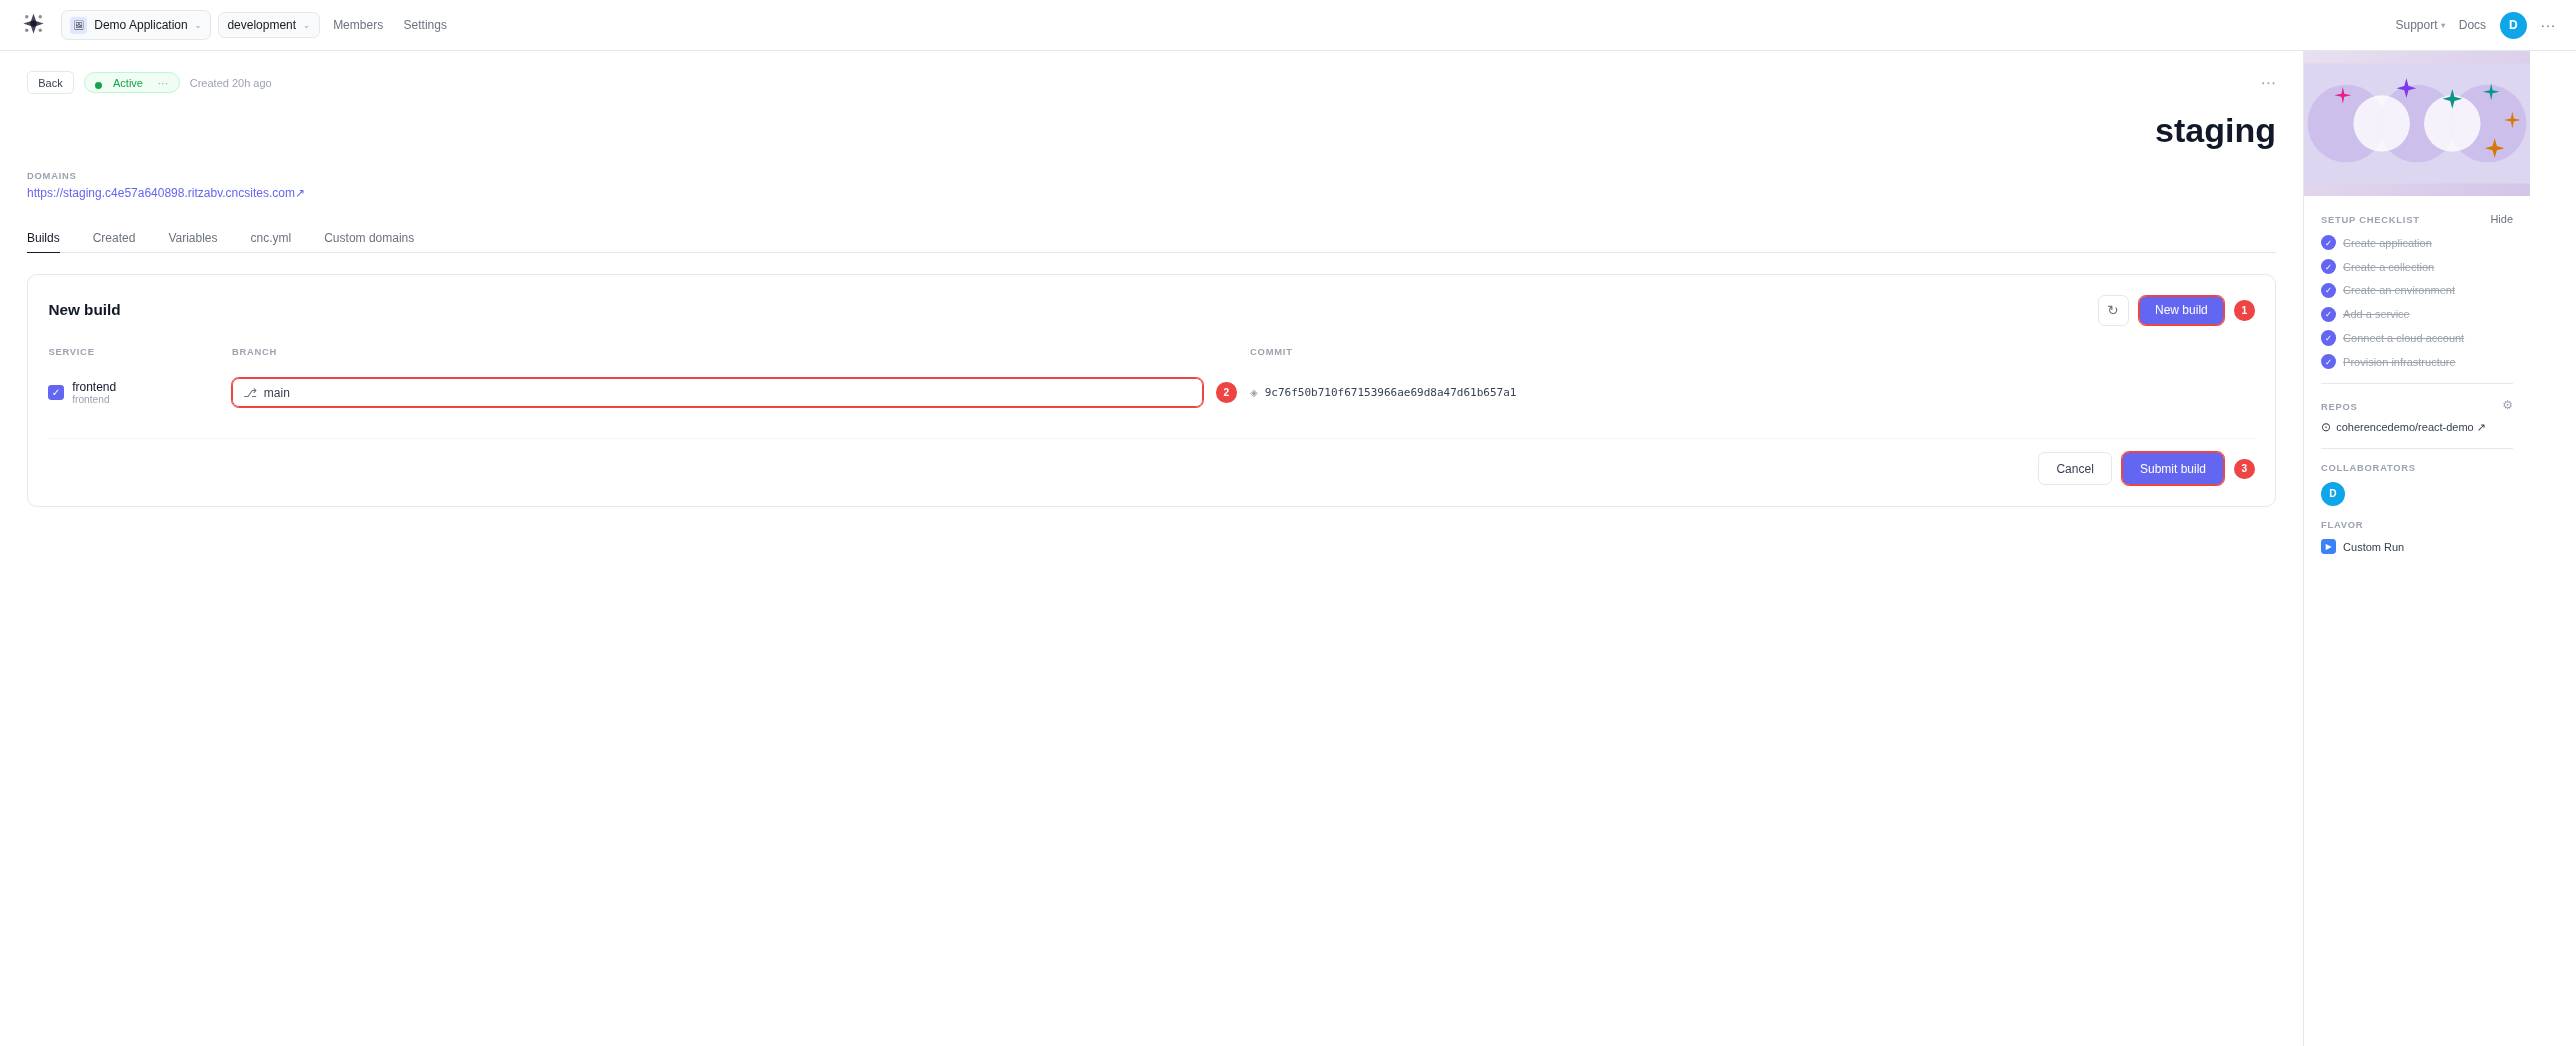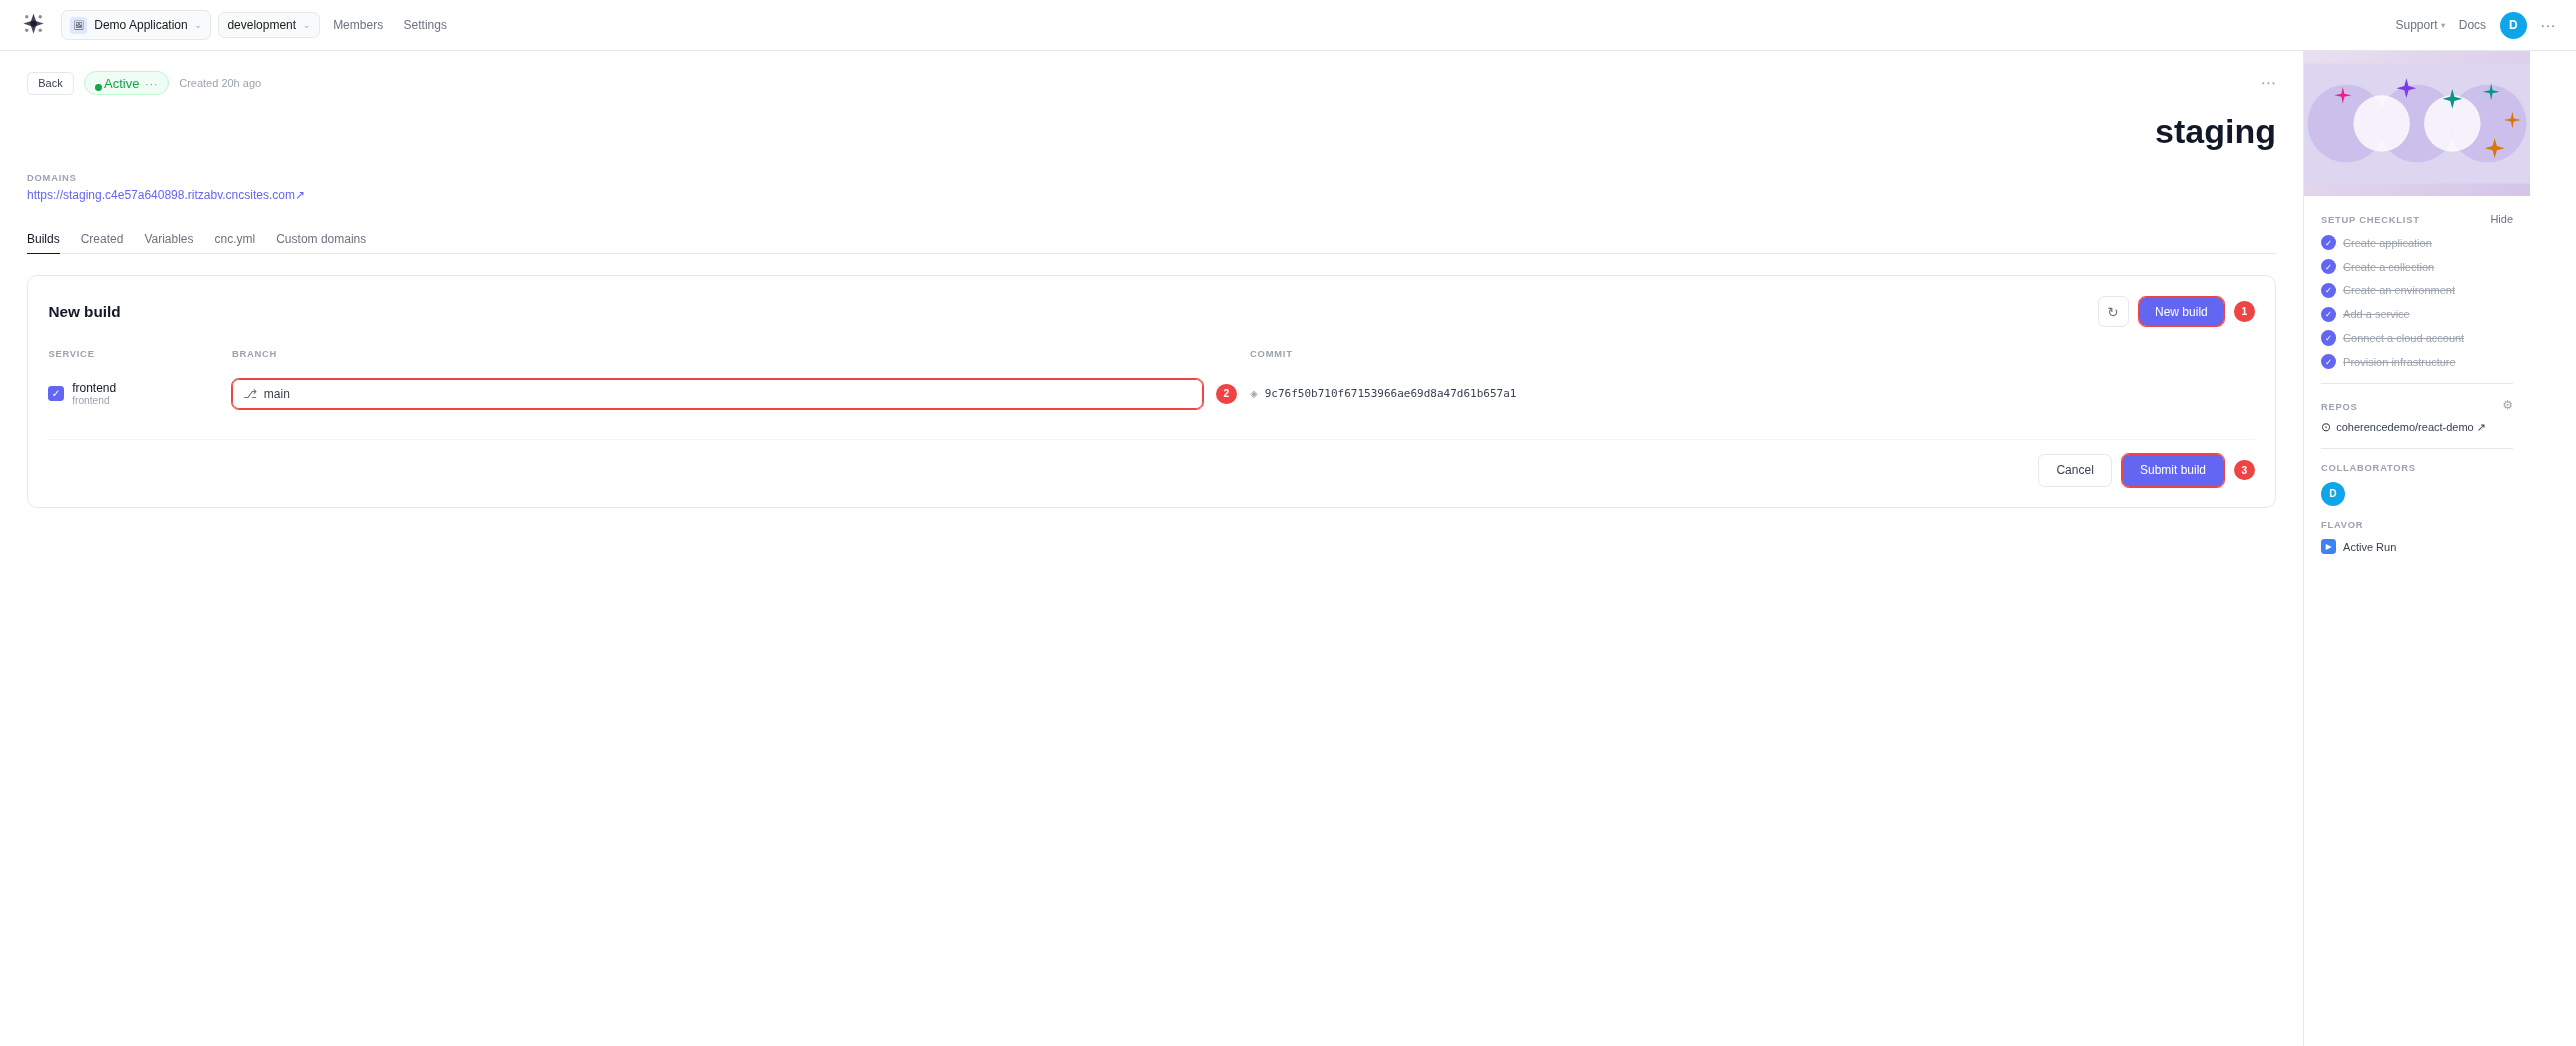--- a/index.html
+++ b/index.html
@@ -23,35 +23,35 @@
 
     
     .main-layout { display: flex; min-height: calc(100vh - 51px); }
     
     
     .content { flex: 1; padding: 20.4px 27px; max-width: calc(100% - 273px); }
     
     
     .top-bar { display: flex; align-items: center; gap: 10.2px; margin-bottom: 17px; }
     .back-btn { background: #fff; border: 0.9px solid #e5e7eb; border-radius: 5.1px; padding: 4.3px 10.2px; cursor: pointer; font-size: 11px; color: #374151; }
-    .status-badge { display: flex; align-items: flex-end; gap: 2px; background: #f0fdf4; border: 0.9px solid #bbf7d0; border-radius: 17px; padding: 3.4px 10.2px; font-size: 13px; color: #16a34a; }
+    .status-badge { display: flex; align-items: flex-end; gap: 11px; background: #f0fdf4; border: 0.9px solid #bbf7d0; border-radius: 17px; padding: 3.4px 10.2px; font-size: 11px; color: #16a34a; }
     .status-dot { width: 6.8px; height: 6.8px; background: #16a34a; border-radius: 50%; }
     .status-dots { color: #9ca3af; margin-left: 3.4px; cursor: pointer; }
     .created-text { color: #9ca3af; font-size: 11px; }
     .more-options { margin-left: auto; color: #9ca3af; cursor: pointer; font-size: 15.3px; }
 
     
     .page-title { font-size: 34px; font-weight: 700; color: #111827; margin-bottom: 20.4px; text-align: right; }
 
     
     .domains-label { font-size: 9.4px; font-weight: 600; color: #9ca3af; letter-spacing: 0.08em; text-transform: uppercase; margin-bottom: 5.1px; }
     .domain-link { color: #6366f1; text-decoration: none; font-size: 12px; display: flex; align-items: center; gap: 3.4px; }
 
     
-    .tabs { display: flex; gap: 21px; border-bottom: 0.9px solid #e5e7eb; margin: 24px 0 20.4px; }
+    .tabs { display: flex; gap: 33px; border-bottom: 0.9px solid #e5e7eb; margin: 24px 0 20.4px; }
     .tab { padding: 6.8px 0; font-size: 12px; color: #6b7280; cursor: pointer; text-decoration: none; border-bottom: 1.7px solid transparent; margin-bottom: -0.9px; }
     .tab.active { color: #111827; border-bottom: 1.7px solid #111827; font-weight: 500; }
 
     
     .build-card { border: 0.9px solid #e5e7eb; border-radius: 10.2px; padding: 20.4px; }
     .build-card-header { display: flex; align-items: center; justify-content: space-between; margin-bottom: 20.4px; }
     .build-card-title { font-size: 15.3px; font-weight: 600; color: #111827; }
     .build-card-actions { display: flex; align-items: center; gap: 10.2px; }
     .refresh-btn { width: 31px; height: 31px; border: 0.9px solid #e5e7eb; border-radius: 6.8px; background: #fff; cursor: pointer; display: flex; align-items: center; justify-content: center; color: #6b7280; font-size: 13.6px; }
     .new-build-btn { background: #6366f1; color: white; border: 1.7px solid #ef4444; border-radius: 6.8px; padding: 6.8px 15.3px; font-size: 12px; font-weight: 500; cursor: pointer; outline: 1.7px solid #ef4444; outline-offset: 0.9px; }
@@ -325,19 +325,19 @@
       <hr class="section-divider">
 
       <div class="collab-header">COLLABORATORS</div>
       <div class="collabs">
         <div class="collab-avatar">D</div>
       </div>
 
       <div class="flavor-header">FLAVOR</div>
       <div class="flavor-item">
         <div class="cloud-icon" style="font-size:7.7px;">▶</div>
-        <span>Active Run</span>
+        <span>Custom Run</span>
       </div>
     </div>
   </aside>
 
 </div>
 
 
 </body></html>

